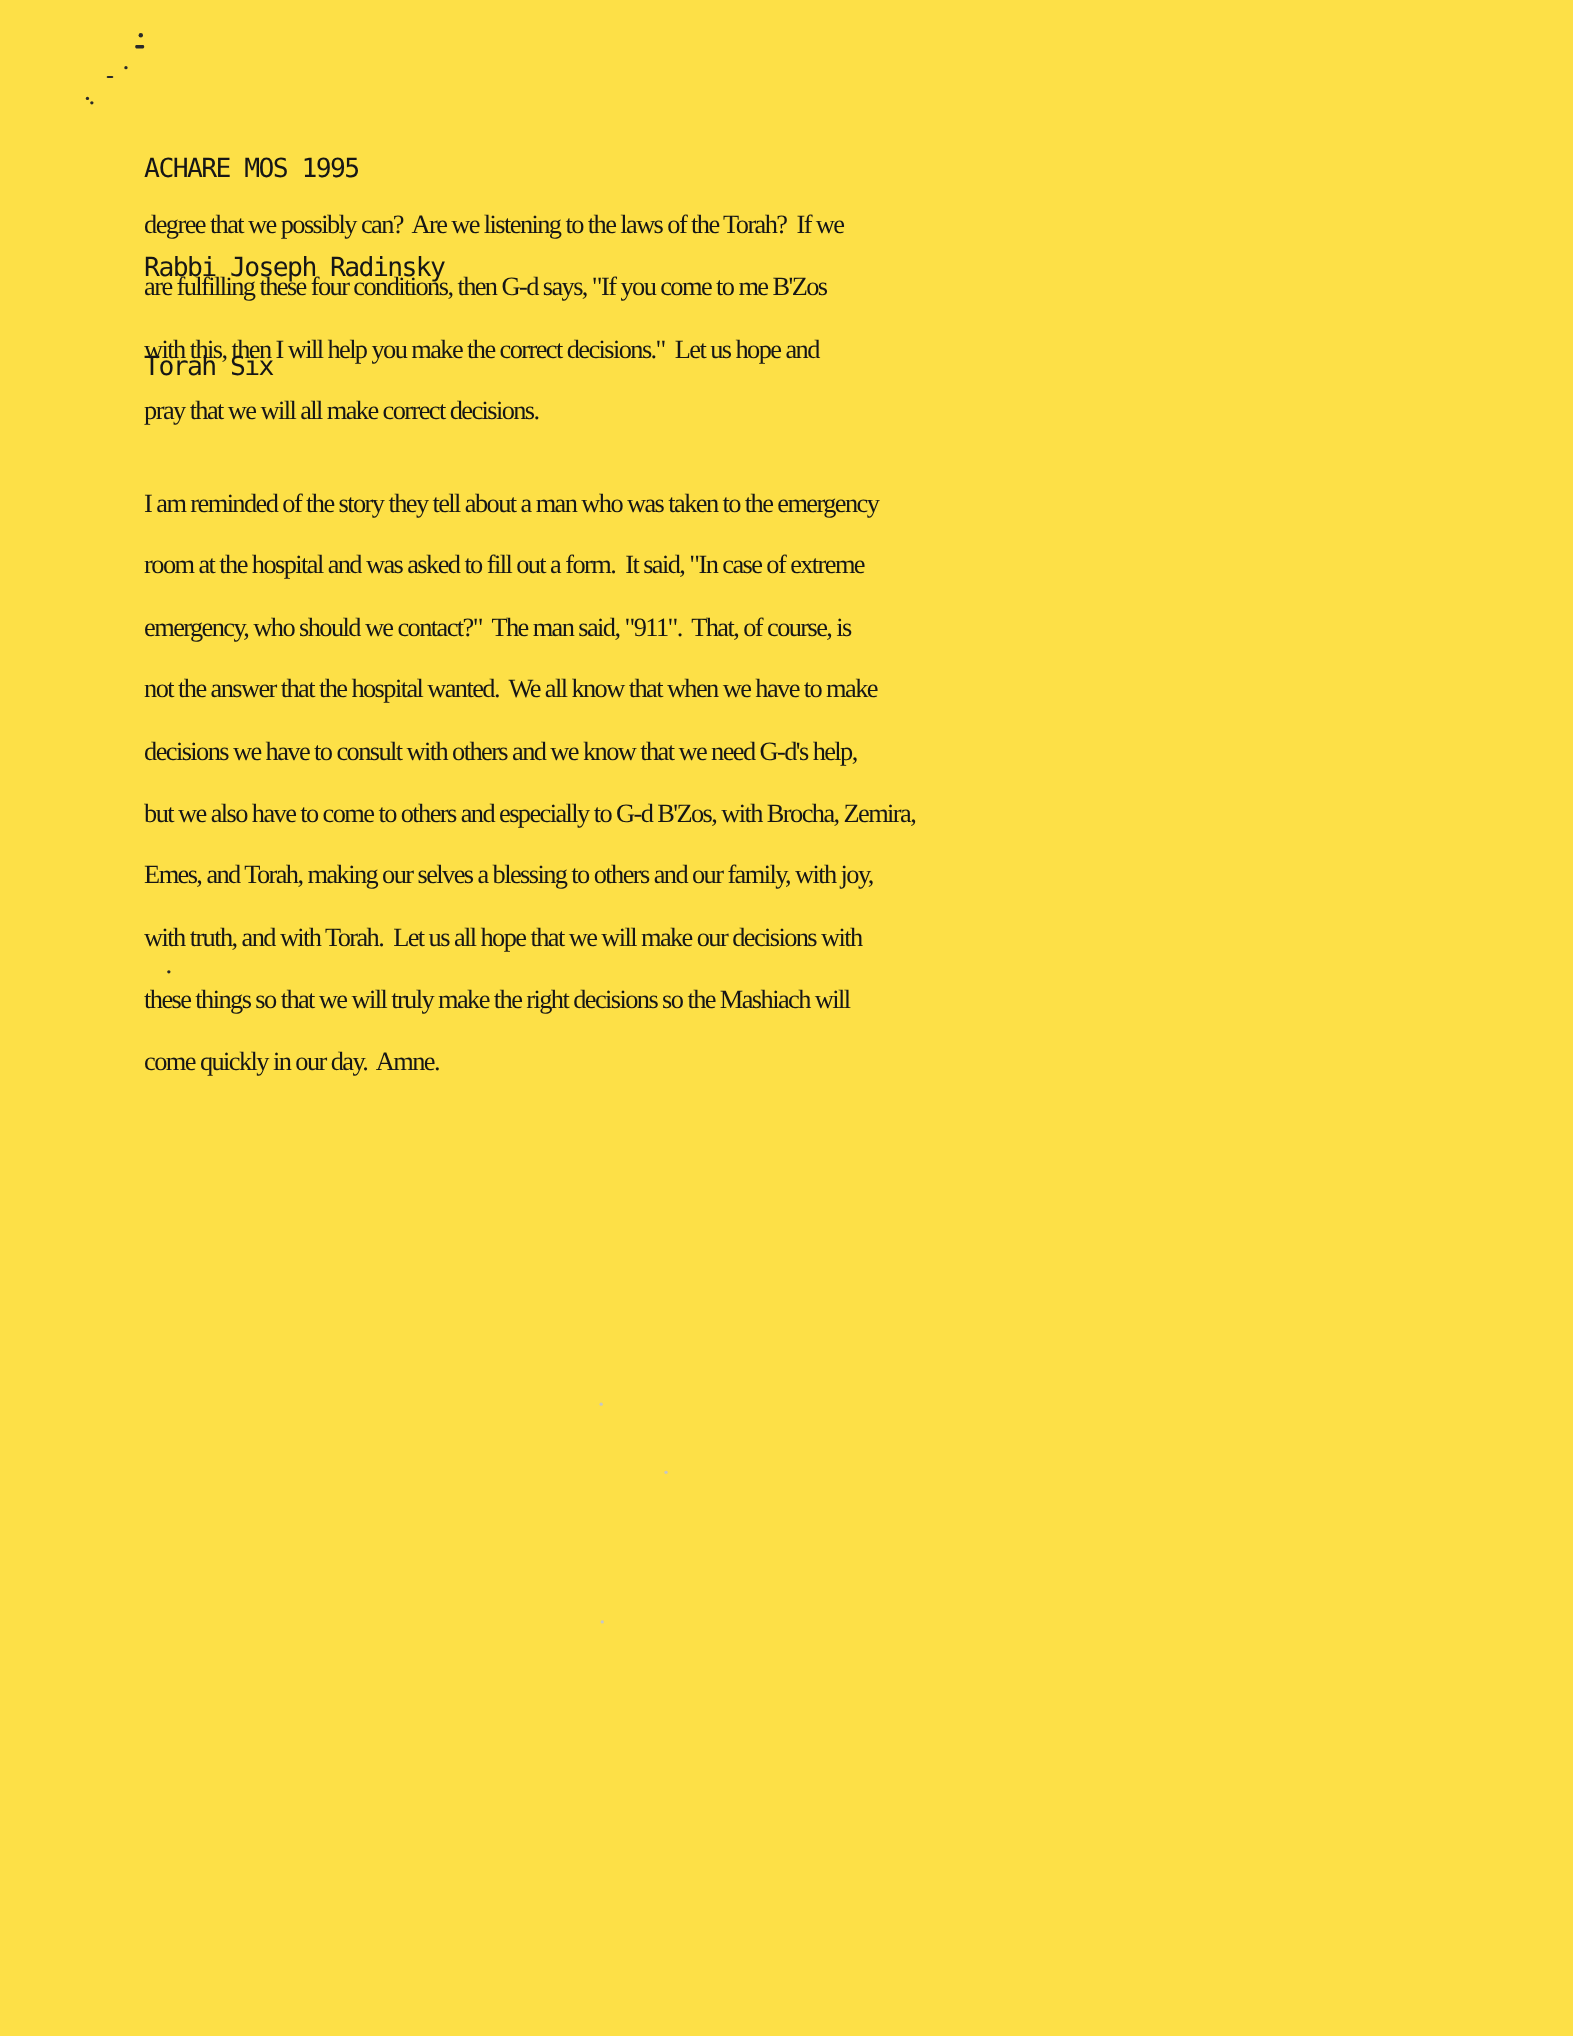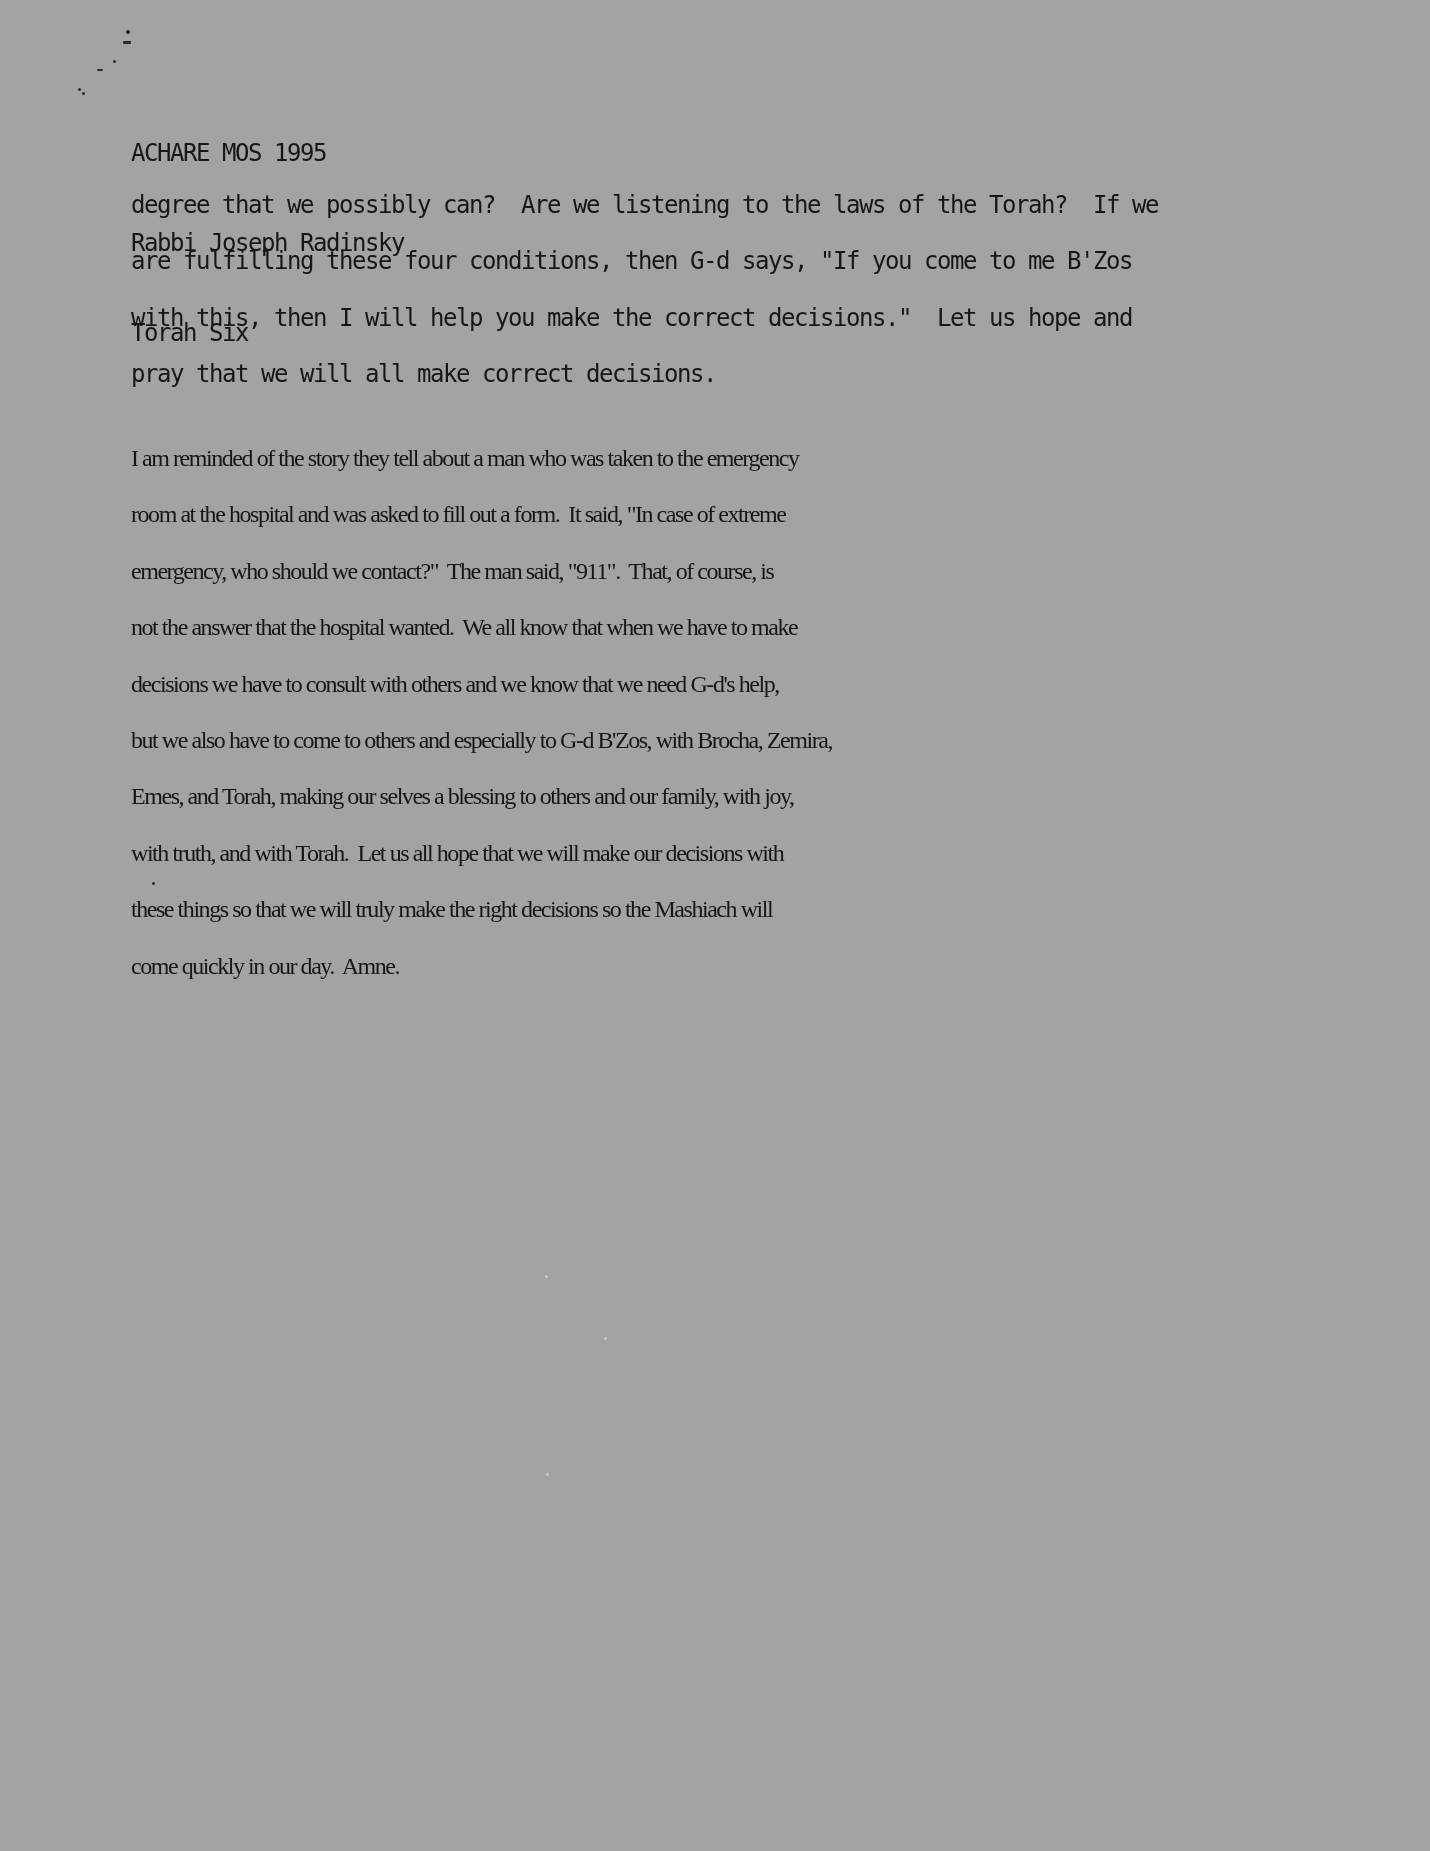--- a/index.html
+++ b/index.html
@@ -4,21 +4,21 @@
 <style>
   html, body {
     margin: 0;
     padding: 0;
     background: #ffffff;
   }
   .page {
     position: relative;
     width: 1430px;
     height: 1851px;
-    background: #a3a3a3;
+    background: #fde047;
     overflow: hidden;
     font-family: "DejaVu Sans Mono", "Liberation Mono", monospace;
     color: #161616;
   }
   .typed {
     font-size: 24px;
     letter-spacing: -1.45px;
     white-space: pre;
   }
   .header-block {
@@ -29,21 +29,21 @@
   }
   .para {
     position: absolute;
     left: 131px;
   }
   .para .line {
     line-height: 56.4px;
     height: 56.4px;
     white-space: pre;
   }
-  #para-0 { top: 177px; }
+  #para-0 { top: 177px; font-family: Liberation Serif, serif; }
   #para-1 { top: 430px; font-family: Liberation Serif, serif; }
   .artifact {
     position: absolute;
     background: #2a2a2a;
     border-radius: 50%;
   }
   .artifact.dash { border-radius: 1px; }
   .artifact.faint { background: #c6c6c6; }
 </style>
 </head>

